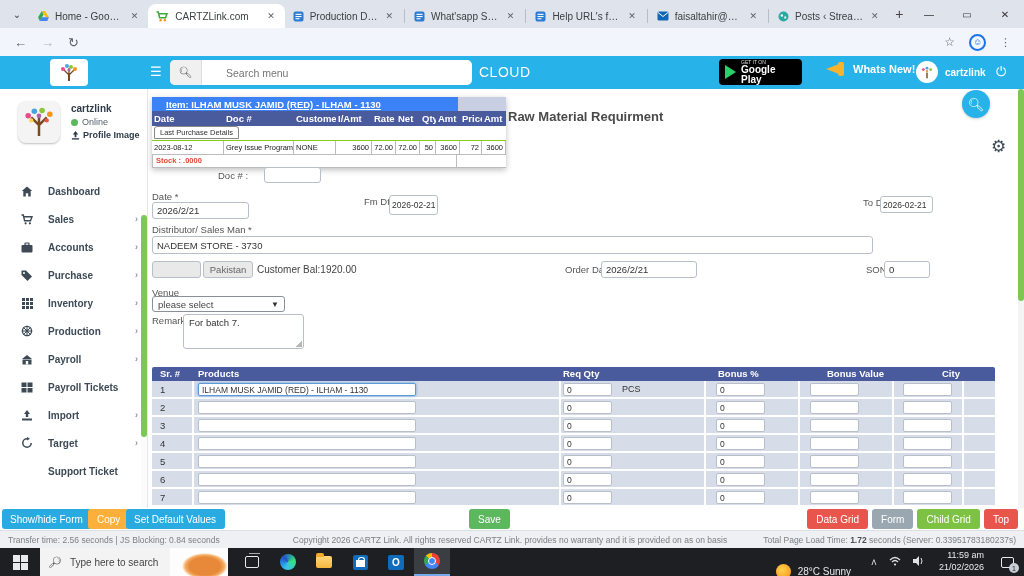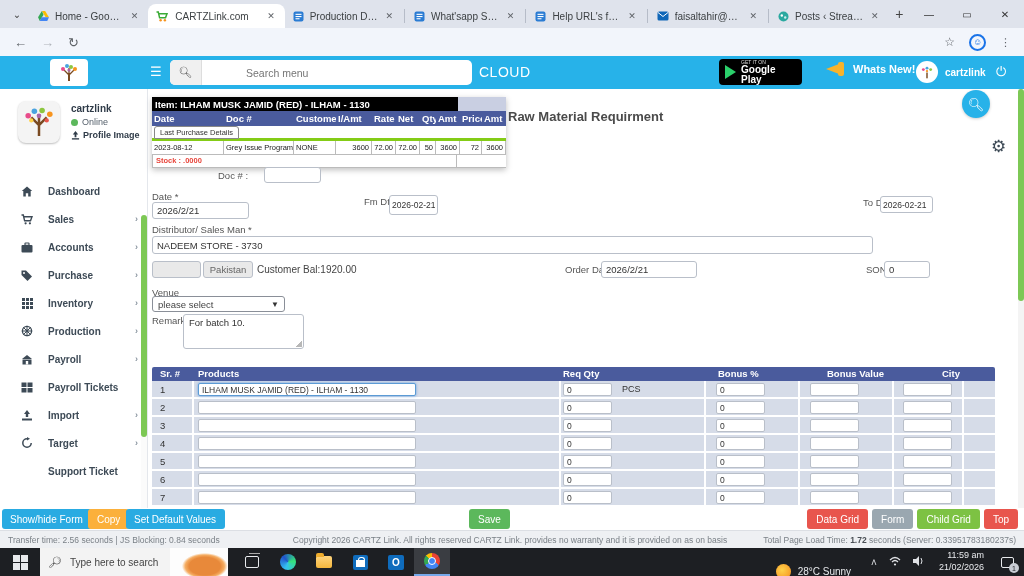--- a/index.html
+++ b/index.html
@@ -27,21 +27,21 @@
   .star { color:#5f6368; font-size:12px; }
   .profile-badge { width:17px; height:17px; border-radius:50%; border:2px solid #1a73e8; display:flex; align-items:center; justify-content:center; color:#1a73e8; font-size:9px; }
   .dots3 { color:#5f6368; font-size:11px; letter-spacing:1px; }
 
   
   .appheader { position:absolute; left:0; top:56px; width:1024px; height:33px; background:#27b2e9; display:flex; align-items:center; }
   .app-logo { position:absolute; left:50px; top:3px; width:38px; height:27px; background:#fff; border-radius:4px; display:flex; align-items:center; justify-content:center; }
   .hamburger { position:absolute; left:150px; top:8px; color:#fff; font-size:13px; }
   .hsearch { position:absolute; left:170px; top:4px; width:302px; height:25px; background:#fff; border-radius:5px; display:flex; align-items:center; overflow:hidden; }
   .hsearch .mag { width:32px; height:25px; background:#f0f0f0; border-right:1px solid #ddd; display:flex; align-items:center; justify-content:center; color:#555; font-size:11px; }
-  .hsearch input { border:0; outline:0; flex:1; font-size:10.5px; padding:0 8px; color:#333; font-family:"Liberation Sans",sans-serif;margin-left:36px; }
+  .hsearch input { border:0; outline:0; flex:1; font-size:10.5px; padding:0 24px; color:#333; font-family:"Liberation Sans",sans-serif; }
   .cloud { position:absolute; left:479px; top:8px; color:#fff; font-size:14px; letter-spacing:.5px; }
   .gplay { position:absolute; left:719px; top:3px; width:83px; height:26px; background:#000; border-radius:4px; display:flex; align-items:center; padding:0 6px; gap:5px; }
   .gplay .tri { width:0; height:0; border-top:7px solid transparent; border-bottom:7px solid transparent; border-left:11px solid #2bd06b; }
   .gplay .gp-txt { color:#fff; line-height:1; }
   .gplay .gp-top { font-size:5px; color:#ddd; }
   .gplay .gp-bot { font-size:10px; font-weight:bold; }
   .whatsnew { position:absolute; left:826px; top:6px; display:flex; align-items:center; gap:7px; }
   .mega { width:20px; height:14px; position:relative; }
   .mega .cone { position:absolute; left:0; top:2px; width:0; height:0; border-top:5px solid transparent; border-bottom:5px solid transparent; border-right:13px solid #f7b32b; }
   .mega .base { position:absolute; left:12px; top:0; width:6px; height:14px; background:#f7b32b; border-radius:2px; }
@@ -64,25 +64,25 @@
   .sb-item .sbicon { width:14px; margin-right:14px; display:flex; justify-content:center; }
   .sb-item .chev { margin-left:auto; color:#8a95a0; font-size:9px; }
   .sb-item.noicon { padding-left:48px; }
   .sb-scroll { position:absolute; left:141px; top:126px; width:6px; height:310px; background:#fbfbfb; border-radius:3px; }
   .sb-thumb { position:absolute; left:0; top:0; width:6px; height:222px; background:#7dc855; border-radius:3px; }
   .page-scroll { position:absolute; right:0; top:89px; width:6px; height:419px; background:#f4f4f4; }
   .page-thumb { position:absolute; right:0; top:0; width:6px; height:212px; background:#7dc855; border-radius:3px; }
 
   
   .popup { position:absolute; left:152px; top:97px; width:354px; background:#fff; box-shadow:0 2px 6px rgba(0,0,0,.25); font-size:8.5px; }
-  .popup-title { background:#000000; color:#fff; font-weight:bold; font-size:9.5px; padding:2px 3px; height:14px; white-space:nowrap; position:relative; }
+  .popup-title { background:#3b82f6; color:#fff; font-weight:bold; font-size:9.5px; padding:2px 14px; height:14px; white-space:nowrap; position:relative;text-decoration:underline; }
   .popup-title .endbox { position:absolute; right:0; top:0; width:48px; height:14px; background:#c9cfe2; }
   .popup-cols { display:flex; background:#4a5b9d; color:#fff; font-weight:bold; font-size:9.5px; height:15px; align-items:center; }
   .popup-cols .pc { padding:0 2px; white-space:nowrap; overflow:hidden; }
-  .popup-tabrow { height:15px; border-bottom:3px solid #84cc16; position:relative; background:#fff; }
+  .popup-tabrow { height:15px; border-bottom:1px solid #84cc16; position:relative; background:#fff; }
   .lpd-tab { position:absolute; left:2px; top:0px; border:1px solid #888; border-radius:3px 3px 0 0; background:#fff; font-size:7.5px; color:#333; padding:1px 5px; }
   .popup-datarow { display:flex; height:14px; align-items:center; background:#fff; }
   .popup-datarow .pd { padding:0 2px; border-right:1px solid #bbb; border-bottom:1px solid #bbb; height:14px; line-height:13px; white-space:nowrap; overflow:hidden; font-size:7.5px; color:#222; }
   .popup-stockrow { display:flex; height:13px; }
   .popup-stockrow .stk { width:305px; border:1px solid #bbb; border-top:0; color:#e8463c; font-size:7.5px; font-weight:bold; padding:0 3px; line-height:12px; }
   .popup-stockrow .stk2 { width:49px; border-bottom:1px solid #bbb; }
 
   
   .page-title { position:absolute; left:508px; top:109px; font-size:13px; font-weight:bold; color:#4a4a4a; }
   .search-fab { position:absolute; left:962px; top:90px; width:28px; height:28px; border-radius:50%; background:#27b2e9; display:flex; align-items:center; justify-content:center; color:#fff; font-size:13px; box-shadow:0 1px 3px rgba(0,0,0,.2); }
@@ -528,21 +528,21 @@
   <div class="flabel" style="left:565px; top:264px;">Order Date</div>
   <input class="finput" style="left: 601px; top: 261px; width: 96px; height: 17px;" value="2026/2/21">
   <div class="flabel" style="left:866px; top:264px;">SON</div>
   <input class="finput" style="left: 884px; top: 261px; width: 46px; height: 17px;" value="0">
   <div class="flabel" style="left:152px; top:287px;">Venue</div>
   <div class="venue-select">
     <span>please select</span>
     <span class="varrow">▼</span>
   </div>
   <div class="flabel" style="left:152px; top:315px;">Remarks</div>
-  <div class="remarks-ta"><span>For batch 10.</span><span class="ta-grip"></span></div>
+  <div class="remarks-ta"><span>For batch 7.</span><span class="ta-grip"></span></div>
 
   <div class="grid">
     <div class="grid-head">
       <span class="gh" style="left:8px;">Sr. #</span>
       <span class="gh" style="left:46px;">Products</span>
       <span class="gh" style="left:411px;">Req Qty</span>
       <span class="gh" style="left:566px;">Bonus %</span>
       <span class="gh" style="left:675px;">Bonus Value</span>
       <span class="gh" style="left:790px;">City</span>
     </div>

